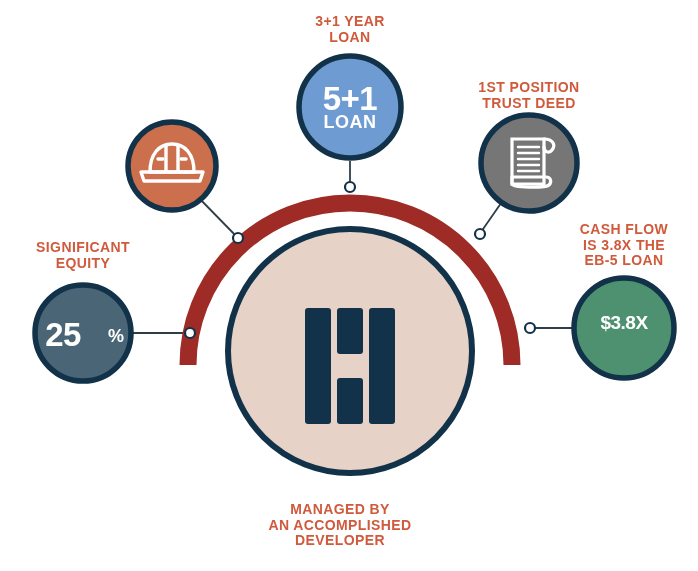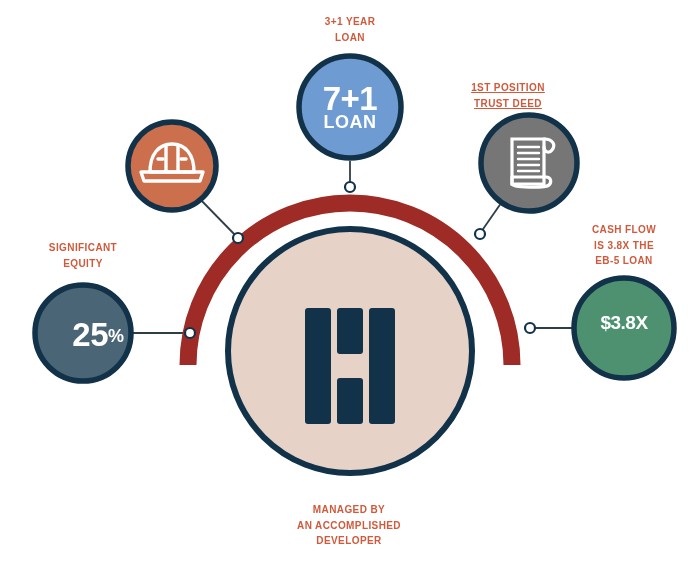--- a/index.html
+++ b/index.html
@@ -10,21 +10,21 @@
     overflow:hidden;
     position:relative;
   }
   #stage{position:absolute;left:0;top:0;width:698px;height:571px;}
   svg#canvas{position:absolute;left:0;top:0;width:698px;height:571px;display:block;}
 
   .lbl{
     position:absolute;
     color:#CF5A3C;
     font-weight:bold;
-    font-size:10px;
+    font-size:14px;
     line-height:15.5px;
     letter-spacing:0.4px;
     text-align:center;
     white-space:pre;
     user-select:none;
   }
   .node-text{
     position:absolute;
     color:#ffffff;
     font-weight:bold;
@@ -117,35 +117,35 @@
       <circle cx="190" cy="333" r="5" fill="#FFFFFF" stroke="#12324A" stroke-width="2.2"></circle>
       <circle cx="530" cy="328" r="5" fill="#FFFFFF" stroke="#12324A" stroke-width="2.2"></circle>
     </g>
 
   </svg>
 
 
   <div class="lbl" style="left:250px;top:14px;width:200px;">3+1 YEAR
 LOAN</div>
 
-  <div class="lbl" style="left:408px;top:80px;width:200px;text-decoration:underline;">1ST POSITION
+  <div class="lbl" style="left:429px;top:80px;width:200px;">1ST POSITION
 TRUST DEED</div>
 
   <div class="lbl" style="left:-17px;top:240px;width:200px;">SIGNIFICANT
 EQUITY</div>
 
   <div class="lbl" style="left:524px;top:222px;width:200px;">CASH FLOW
 IS 3.8X THE
 EB-5 LOAN</div>
 
-  <div class="lbl" style="left:249px;top:502px;width:200px;">MANAGED BY
+  <div class="lbl" style="left:240px;top:502px;width:200px;">MANAGED BY
 AN ACCOMPLISHED
 DEVELOPER</div>
 
-  <div class="node-text" style="left:300px;top:82px;width:100px;font-size:33px;letter-spacing:-0.5px;">7+1</div>
+  <div class="node-text" style="left:300px;top:82px;width:100px;font-size:33px;letter-spacing:-0.5px;">5+1</div>
   <div class="node-text" style="left:300px;top:113px;width:100px;font-size:18px;letter-spacing:0.5px;">LOAN</div>
 
-  <div class="node-text" style="left:18px;top:318px;width:90px;font-size:33px;text-align:right;letter-spacing:-0.5px;">25</div>
+  <div class="node-text" style="left:18px;top:318px;width:90px;font-size:33px;letter-spacing:-0.5px;">25</div>
   <div class="node-text" style="left:108px;top:327px;width:30px;font-size:18px;text-align:left;">%</div>
 
   <div class="node-text" style="left:569px;top:313px;width:110px;font-size:19px;letter-spacing:-0.5px;">$3.8X</div>
 
 </div>
 
 </body></html>

